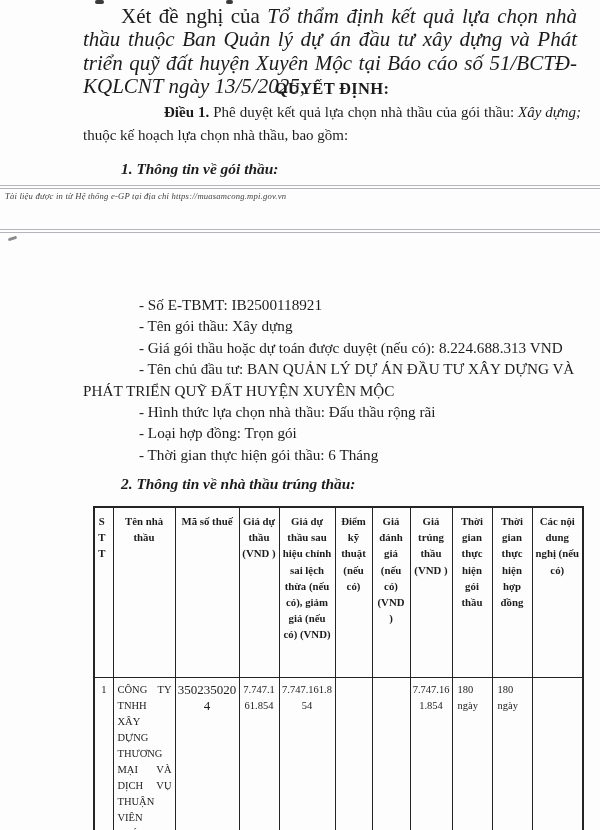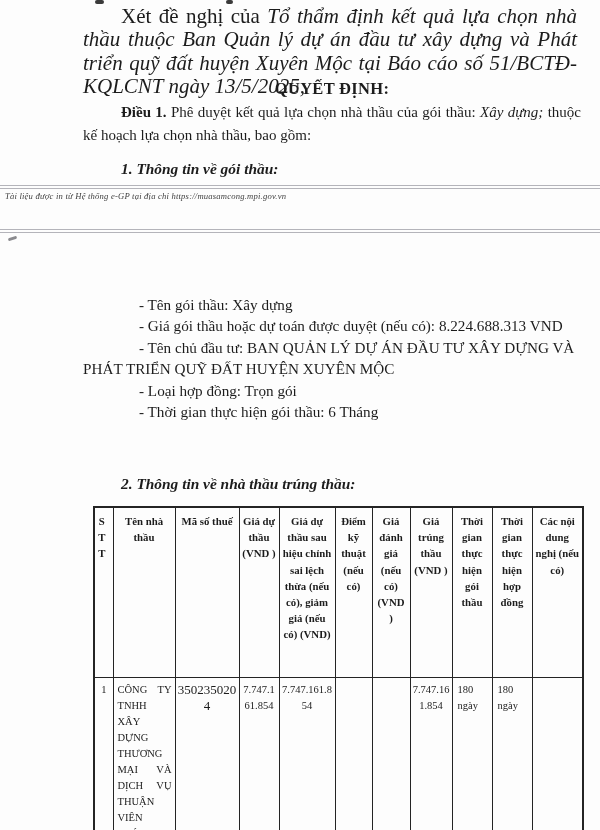--- a/index.html
+++ b/index.html
@@ -43,21 +43,21 @@
     margin-left: 32px;
   }
 
   
   #article1 {
     position: absolute;
     left: 83px; top: 101px; width: 498px;
     font-size: 15px; line-height: 23.2px;
     text-align: justify; text-indent: 38px;
   }
-  #article1 .b { font-weight: bold; }
+  #article1 .b { font-weight: bold; margin-left: 43px; }
   #article1 .it { font-style: italic; }
 
   .section-heading {
     position: absolute;
     left: 121px;
     font-weight: bold; font-style: italic;
     font-size: 15.4px;
     margin-top: 16px;
   }
   #section1-heading { top: 144px; }
@@ -152,23 +152,25 @@
   <p id="article1"><span class="b">Điều 1.</span><span> Phê duyệt kết quả lựa chọn nhà thầu của gói thầu: </span><span class="it">Xây dựng;</span><span> thuộc kế hoạch lựa chọn nhà thầu, bao gồm:</span></p>
 
   <div id="section1-heading" class="section-heading">1. Thông tin về gói thầu:</div>
 
   <div id="rule1" class="double-rule"></div>
   <div id="print-footer">Tài liệu được in từ Hệ thống e-GP tại địa chỉ https://muasamcong.mpi.gov.vn</div>
   <div id="rule2" class="double-rule"></div>
   <div id="frag3" class="frag"></div>
 
   <div id="package-info">
+    <div class="info-line">- Số E-TBMT: IB2500118921</div>
     <div class="info-line">- Tên gói thầu: Xây dựng</div>
     <div class="info-line">- Giá gói thầu hoặc dự toán được duyệt (nếu có): 8.224.688.313 VND</div>
     <div class="info-line">- Tên chủ đầu tư: BAN QUẢN LÝ DỰ ÁN ĐẦU TƯ XÂY DỰNG VÀ PHÁT TRIỂN QUỸ ĐẤT HUYỆN XUYÊN MỘC</div>
+    <div class="info-line">- Hình thức lựa chọn nhà thầu: Đấu thầu rộng rãi</div>
     <div class="info-line">- Loại hợp đồng: Trọn gói</div>
     <div class="info-line">- Thời gian thực hiện gói thầu: 6 Tháng</div>
   </div>
 
   <div id="section2-heading" class="section-heading">2. Thông tin về nhà thầu trúng thầu:</div>
 
   <div id="winner-table-wrap">
     <table id="winner-table">
       <colgroup>
         <col style="width:19px">

